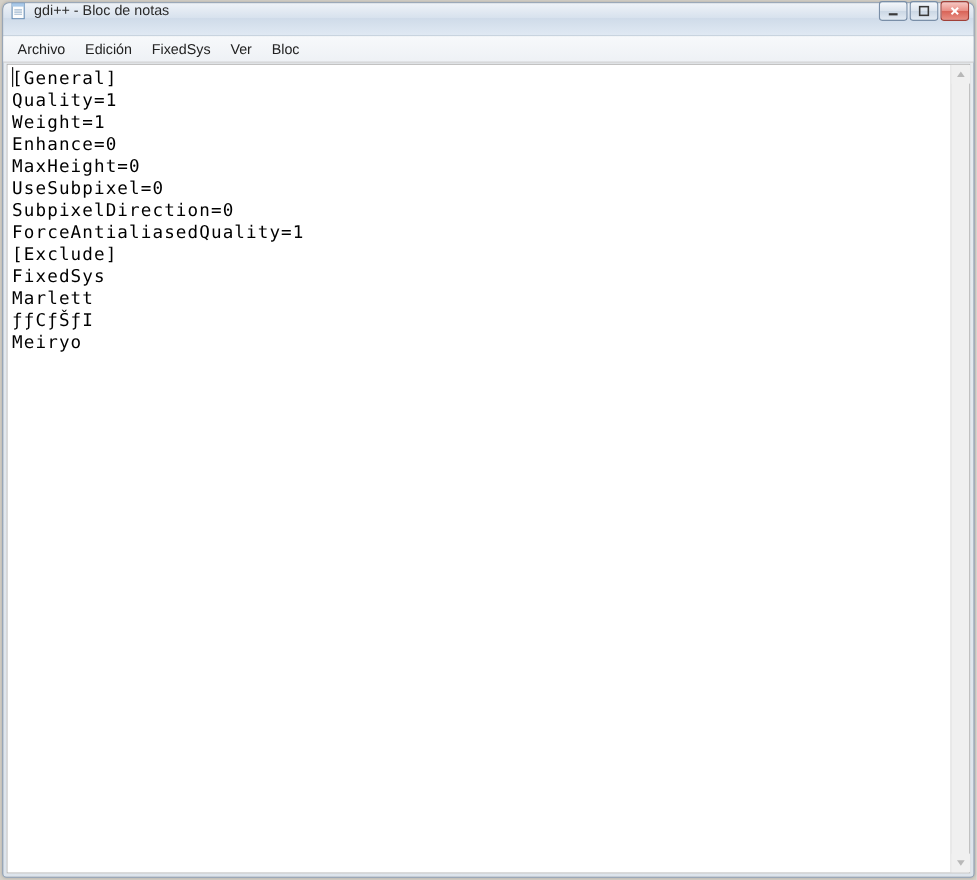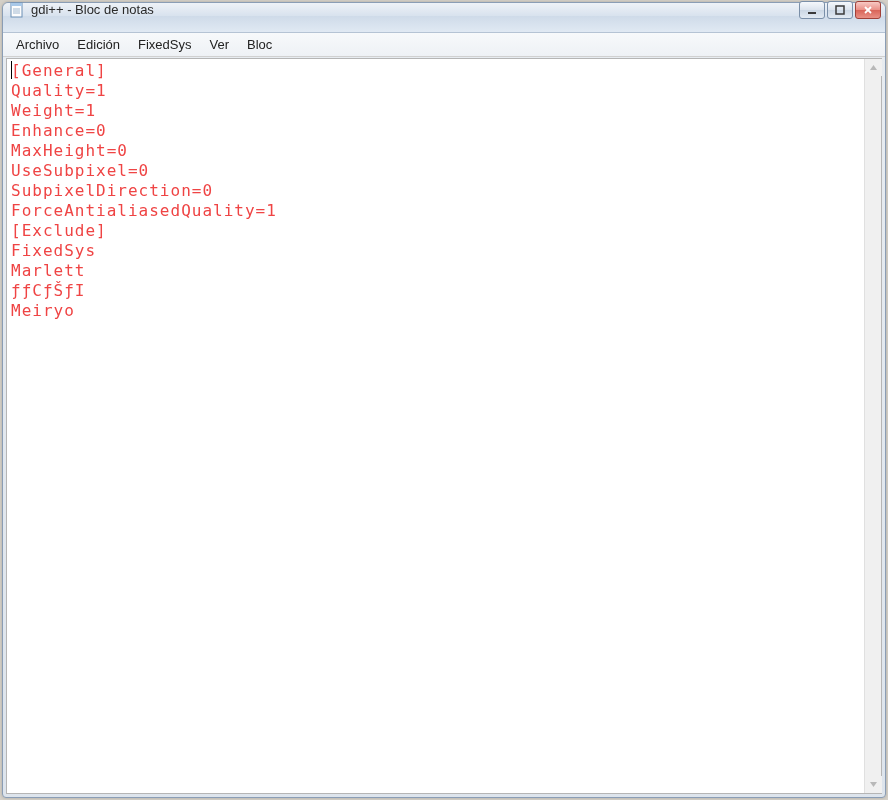--- a/index.html
+++ b/index.html
@@ -86,21 +86,21 @@
       display: flex;
       position: relative;
     }
     .text-area {
       flex: 1;
       background: #fff;
       padding: 2px 4px;
       font-family: "Lucida Console", "Consolas", monospace;
       font-size: 16px;
       line-height: 20px;
-      color: #ef4444;
+      color: #000000;
       white-space: pre;
       letter-spacing: 1px;
       overflow: hidden;
       border: none;
       outline: none;
       resize: none;
     }
     .cursor-mark {
       position: absolute;
       left: 4px;

